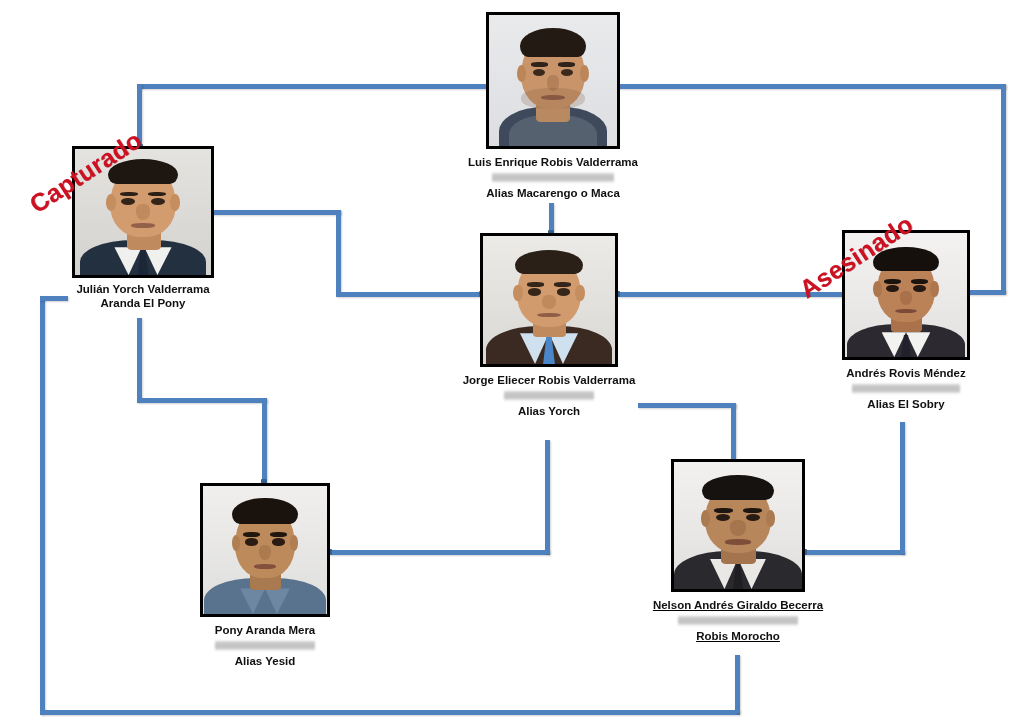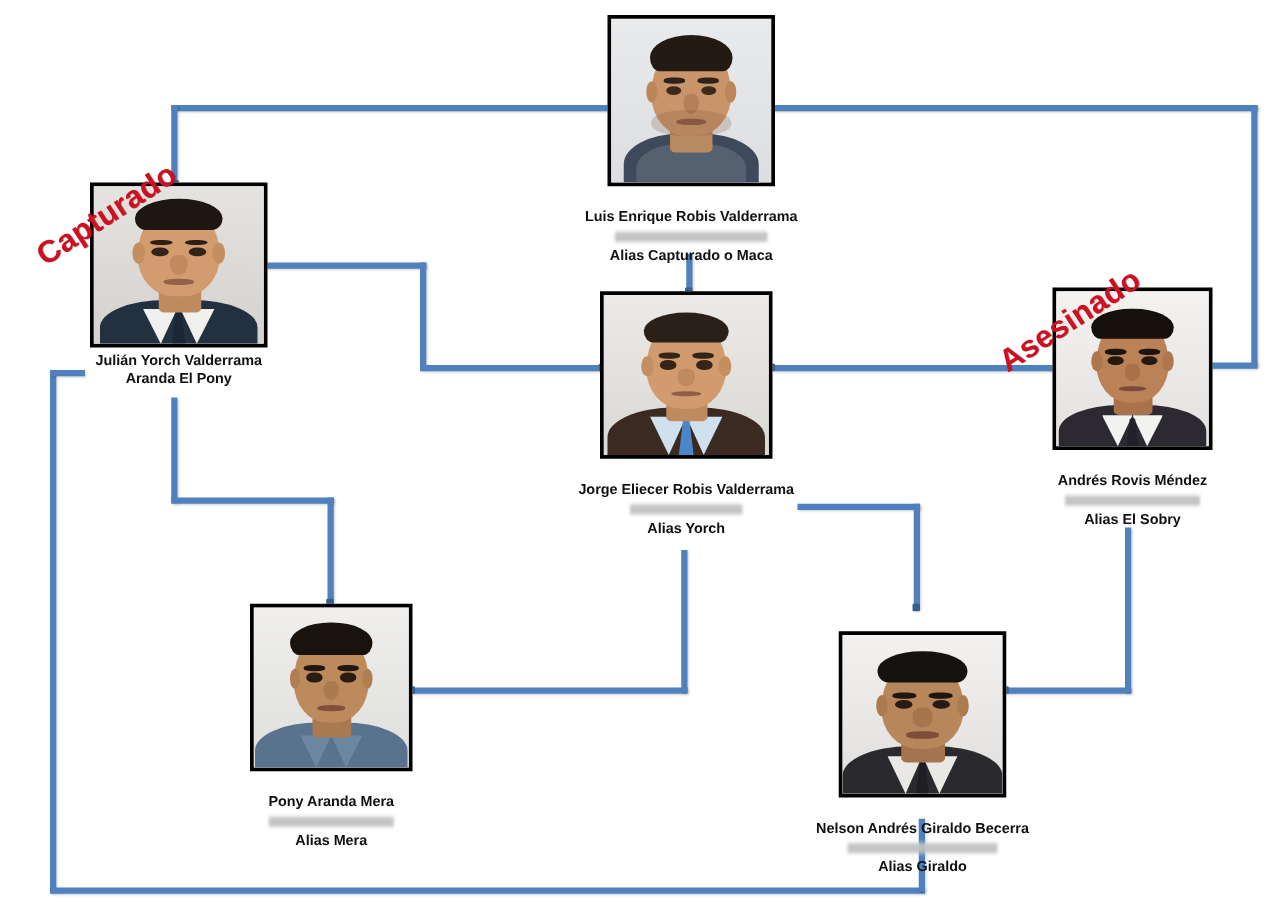--- a/index.html
+++ b/index.html
@@ -41,21 +41,21 @@
     position: relative;
     border: 3px solid #000000;
     background: #ffffff;
     box-sizing: border-box;
     overflow: hidden;
   }
   .name {
     font-size: 11.5px;
     font-weight: bold;
     color: #101010;
-    margin-top: 18px;
+    margin-top: 6px;
     line-height: 14px;
     white-space: nowrap;
   }
   .name.spell {
     position: relative;
   }
   .redaction {
     margin: 3px auto 3px auto;
     height: 11px;
     background: linear-gradient(to bottom,
@@ -180,21 +180,21 @@
         <div class="browR" style="right:33%; width:13%; top:36%; height:3.5%; background:#2e221a;"></div>
         <div class="eyeL" style="left:34%; width:10%; top:41%; height:5.5%; background:#3a2a1e;"></div>
         <div class="eyeR" style="right:34%; width:10%; top:41%; height:5.5%; background:#3a2a1e;"></div>
         <div class="nose" style="left:45%; width:10%; top:46%; height:12%; background:#b4805a;"></div>
         <div class="mouth" style="left:41%; width:18%; top:61%; height:4%; background:#8d5a47;"></div>
         <div class="shadow" style="left:25%; width:50%; top:56%; height:16%; background:rgba(120,80,55,0.22); border-radius:45%;"></div>
       </div>
     </div>
     <div class="name">Luis Enrique Robis Valderrama</div>
     <div class="redaction" style="width:122px;"></div>
-    <div class="alias">Alias Capturado o Maca</div>
+    <div class="alias">Alias Macarengo o Maca</div>
   </div>
 
   <div class="node" style="left:58px; top:146px; width:170px;">
     <div class="photo-frame" style="width:142px; height:132px; margin:0 auto;">
       <div class="pt">
         <div class="bg" style="background:linear-gradient(180deg,#e4e3e0 0%,#d3d2cf 100%);"></div>
         <div class="body" style="left:4%; right:4%; bottom:0; height:28%; background:#23303f;"></div>
         <div class="collarL" style="left:29%; width:20%; bottom:0; height:22%; background:#f0f0ee;"></div>
         <div class="collarR" style="right:29%; width:20%; bottom:0; height:22%; background:#f0f0ee;"></div>
         <div class="tie" style="left:43%; width:14%; bottom:0; height:20%; background:#1b2736;"></div>
@@ -284,24 +284,24 @@
         <div class="browL" style="left:32%; width:14%; top:36%; height:4%; background:#22170f;"></div>
         <div class="browR" style="right:32%; width:14%; top:36%; height:4%; background:#22170f;"></div>
         <div class="eyeL" style="left:34%; width:10%; top:41%; height:5.5%; background:#2a1c12;"></div>
         <div class="eyeR" style="right:34%; width:10%; top:41%; height:5.5%; background:#2a1c12;"></div>
         <div class="nose" style="left:45%; width:10%; top:46%; height:12%; background:#ab7a4e;"></div>
         <div class="mouth" style="left:41%; width:18%; top:61%; height:3.6%; background:#82503c;"></div>
       </div>
     </div>
     <div class="name">Pony Aranda Mera</div>
     <div class="redaction" style="width:100px;"></div>
-    <div class="alias">Alias Mera</div>
-  </div>
-
-  <div class="node" style="left:638px; top:505px; width:200px;">
+    <div class="alias">Alias Yesid</div>
+  </div>
+
+  <div class="node" style="left:638px; top:459px; width:200px;text-decoration:underline;">
     <div class="photo-frame" style="width:134px; height:133px; margin:0 auto;">
       <div class="pt">
         <div class="bg" style="background:linear-gradient(180deg,#f2f1ef 0%,#e0dfdd 100%);"></div>
         <div class="body" style="left:0%; right:0%; bottom:0; height:30%; background:#2a2a2e;"></div>
         <div class="collarL" style="left:28%; width:22%; bottom:0; height:24%; background:#e9e8e4;"></div>
         <div class="collarR" style="right:28%; width:22%; bottom:0; height:24%; background:#e9e8e4;"></div>
         <div class="tie" style="left:43%; width:14%; bottom:0; height:20%; background:#1f1f23;"></div>
         <div class="neck" style="left:37%; width:27%; top:61%; height:19%; background:#a3744e;"></div>
         <div class="head" style="left:24%; width:52%; top:14%; height:58%; background:#b8865b;"></div>
         <div class="earL" style="left:21%; width:7%; top:38%; height:13%; background:#ab7a50;"></div>
@@ -310,16 +310,16 @@
         <div class="browL" style="left:31%; width:15%; top:36%; height:4%; background:#1d1611;"></div>
         <div class="browR" style="right:31%; width:15%; top:36%; height:4%; background:#1d1611;"></div>
         <div class="eyeL" style="left:33%; width:11%; top:41%; height:5.5%; background:#281b13;"></div>
         <div class="eyeR" style="right:33%; width:11%; top:41%; height:5.5%; background:#281b13;"></div>
         <div class="nose" style="left:44%; width:12%; top:46%; height:12%; background:#a5764d;"></div>
         <div class="mouth" style="left:40%; width:20%; top:61%; height:4%; background:#7e4e3b;"></div>
       </div>
     </div>
     <div class="name">Nelson Andrés Giraldo Becerra</div>
     <div class="redaction" style="width:120px;"></div>
-    <div class="alias">Alias Giraldo</div>
+    <div class="alias">Robis Morocho</div>
   </div>
 
 </div>
 
 </body></html>

